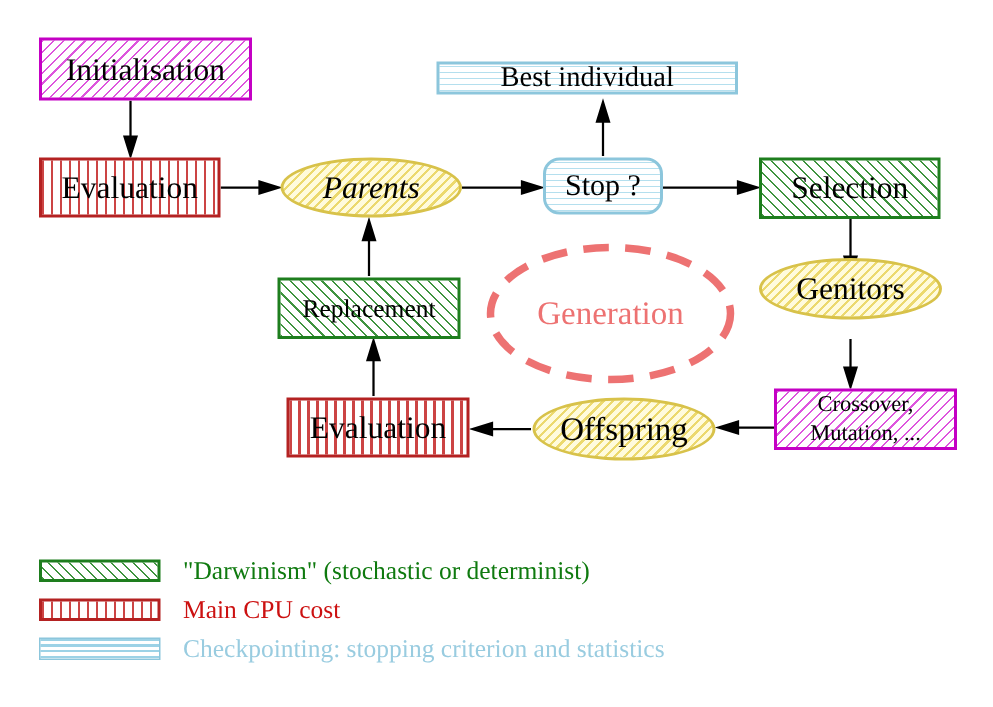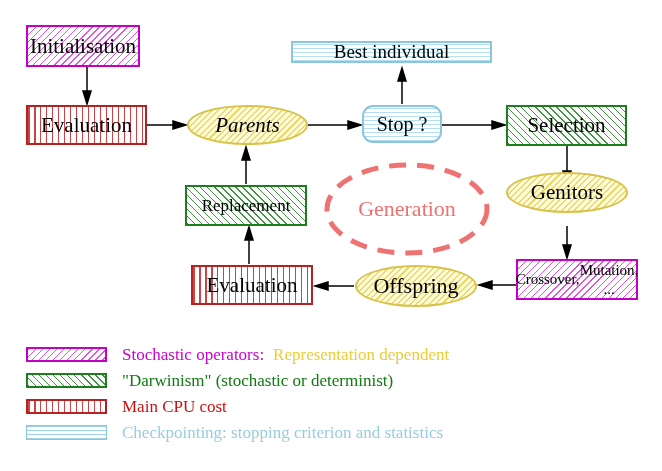--- a/index.html
+++ b/index.html
@@ -13,28 +13,28 @@
     text-align:center;background-color:#ffffff;
   }
   
   .h-magenta{border:2px solid #c400c4;background-image:repeating-linear-gradient(135deg,#dd55dd 0 1px,transparent 1px 5px);}
   .h-green{border:2px solid #1e7e1e;background-image:repeating-linear-gradient(45deg,#3f943f 0 1px,transparent 1px 5px);}
   .v-red{border:2px solid #b42222;background-image:repeating-linear-gradient(90deg,#cc4444 0 1.5px,transparent 1.5px 6px);}
   .hz-cyan{border:2px solid #8cc6dc;background-image:repeating-linear-gradient(0deg,#b4dfee 0 1px,transparent 1px 4px);}
   .h-yellow{border:2px solid #d8c24a;background-color:#fffbdc;background-image:repeating-linear-gradient(135deg,#ecd96e 0 1.5px,transparent 1.5px 4.5px);}
   .ellipse{border-radius:50%;}
   
-  .n-init{left:26px;top:25px;width:114px;height:42px;font-size:21px;}
+  .n-init{left:26px;top:25px;width:142px;height:42px;font-size:21px;}
   .n-eval-top{left:26px;top:105px;width:121px;height:40px;font-size:21px;}
   .n-parents{left:187px;top:105px;width:121px;height:40px;font-size:21px;font-style:italic;}
   .n-best{left:291px;top:41px;width:201px;height:22px;font-size:19px;}
   .n-stop{left:362px;top:105px;width:80px;height:38px;font-size:20px;border-radius:11px;text-align:center;}
   .n-selection{left:506px;top:105px;width:121px;height:41px;font-size:21px;}
   .n-genitors{left:506px;top:172px;width:122px;height:41px;font-size:21px;}
-  .n-crossover{left:516px;top:259px;width:122px;height:41px;font-size:15px;line-height:1.25;flex-direction:row;}
+  .n-crossover{left:516px;top:259px;width:122px;height:41px;font-size:15px;line-height:1.25;flex-direction:column;}
   .n-offspring{left:355px;top:265px;width:122px;height:42px;font-size:22px;}
   .n-eval-bot{left:191px;top:265px;width:122px;height:40px;font-size:21px;}
   .n-replacement{left:185px;top:185px;width:122px;height:41px;font-size:17px;}
   .n-generation{
     left:325px;top:164px;width:164px;height:90px;position:absolute;display:flex;
     align-items:center;justify-content:center;color:#ed7272;font-size:22px;
   }
   
   .legend-row{position:absolute;left:26px;height:17px;display:flex;align-items:center;font-size:17px;}
   .lg-swatch{width:81px;height:15px;box-sizing:border-box;flex:0 0 auto;}
@@ -147,26 +147,20 @@
   </div>
 
   <div class="node h-green n-replacement">
     <span>Replacement</span>
   </div>
 
   <div class="n-generation">
     <span>Generation</span>
   </div>
 
-  <div class="legend-row row1">
-    <div class="lg-swatch h-magenta"></div>
-    <div class="lg-text">
-      <span class="c-magenta">Stochastic operators:</span><span class="c-gold">Representation dependent</span>
-    </div>
-  </div>
 
   <div class="legend-row row2">
     <div class="lg-swatch h-green"></div>
     <div class="lg-text c-green">"Darwinism" (stochastic or determinist)</div>
   </div>
 
   <div class="legend-row row4">
     <div class="lg-swatch hz-cyan"></div>
     <div class="lg-text c-cyan">Checkpointing: stopping criterion and statistics</div>
   </div>

